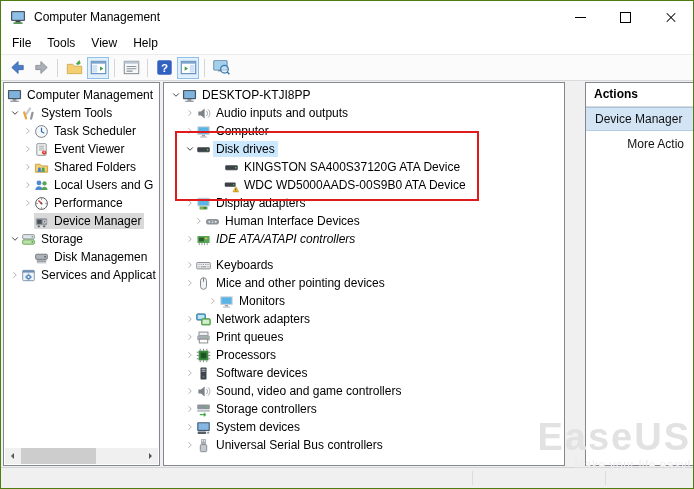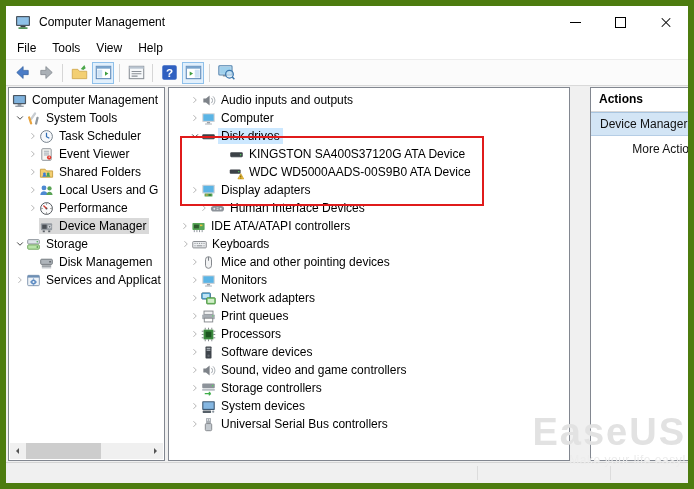--- a/index.html
+++ b/index.html
@@ -1,16 +1,16 @@
 <!DOCTYPE html>
 <html style="--sel-blue: #cce8ff; --sel-gray: #d9d9d9; --red: #e01b1b; --act-hl: #d3e5f5;"><head>
 <meta charset="utf-8">
 <style>
   html,body{margin:0;padding:0;background:#e8e8e8;font-family:"Liberation Sans",sans-serif;}
-  .win{position:relative;width:694px;height:489px;background:#f0f0f0;border:6px solid #4d7c0f;box-sizing:border-box;overflow:hidden;}
+  .win{position:relative;width:694px;height:489px;background:#f0f0f0;border:1px solid #4d7c0f;box-sizing:border-box;overflow:hidden;}
   
   .titlebar{position:absolute;left:0;top:0;right:0;height:32px;background:#fff;display:flex;align-items:center;}
   .app-icon{margin-left:9px;width:16px;height:16px;display:flex;}
   .title{margin-left:8px;font-size:12px;color:#000;}
   .caption-btns{margin-left:auto;display:flex;height:100%;}
   .cap{width:45px;height:100%;display:flex;align-items:center;justify-content:center;}
   .glyph-min{width:11px;height:1px;background:#000;display:block;}
   .glyph-max{width:9px;height:9px;border:1px solid #000;display:block;}
   .glyph-x{position:relative;width:12px;height:12px;display:block;}
   .glyph-x::before,.glyph-x::after{content:"";position:absolute;left:0;top:5.5px;width:12px;height:1px;background:#000;}
@@ -368,20 +368,38 @@
         <span class="sarrow left"></span>
         <span class="strack">
             <span class="sthumb"></span>
           </span>
         <span class="sarrow right"></span>
       </div>
     </div>
 
     <div class="panel middle">
       <div class="tree">
+          <div class="tree-row" style="padding-left: 5px;">
+            <span class="chev">
+              <svg viewBox="0 0 16 16" width="10" height="10" xmlns="http://www.w3.org/2000/svg">
+                <path d="M3.5 5.5L8 10l4.5-4.5" fill="none" stroke="#2b2b2b" stroke-width="1.4"></path>
+              </svg>
+            </span>
+            <span class="grp">
+              <span class="ticon">
+                <svg viewBox="0 0 16 16" width="15" height="15" xmlns="http://www.w3.org/2000/svg">
+                  <rect x="1" y="2" width="14" height="10" rx="1" fill="#4a5560"></rect>
+                  <rect x="2.3" y="3.3" width="11.4" height="7.4" fill="#7fb2dd"></rect>
+                  <rect x="6" y="12" width="4" height="1.5" fill="#6b7480"></rect>
+                  <rect x="3.5" y="13.5" width="9" height="1.3" fill="#8a929c"></rect>
+                </svg>
+              </span>
+              <span class="tlabel">DESKTOP-KTJI8PP</span>
+            </span>
+          </div>
           <div class="tree-row" style="padding-left: 19px;">
             <span class="chev">
               <svg viewBox="0 0 16 16" width="10" height="10" xmlns="http://www.w3.org/2000/svg">
                 <path d="M5.5 3.5L10 8l-4.5 4.5" fill="none" stroke="#9b9b9b" stroke-width="1.2"></path>
               </svg>
             </span>
             <span class="grp">
               <span class="ticon">
                 <svg viewBox="0 0 16 16" width="15" height="15" xmlns="http://www.w3.org/2000/svg">
                   <path d="M2.5 5.8h2.8L9.2 2.6v10.8L5.3 10.2H2.5z" fill="#7d8288"></path>
@@ -485,39 +503,39 @@
                   <rect x="1" y="5.2" width="14" height="6" rx="3" fill="#8d939a"></rect>
                   <circle cx="4.6" cy="8.2" r="1.1" fill="#e3e7ea"></circle>
                   <circle cx="11.4" cy="8.2" r="1.1" fill="#e3e7ea"></circle>
                   <rect x="7" y="7" width="2" height="0.8" fill="#e3e7ea"></rect>
                   <rect x="7" y="8.7" width="2" height="0.8" fill="#e3e7ea"></rect>
                 </svg>
               </span>
               <span class="tlabel">Human Interface Devices</span>
             </span>
           </div>
-          <div class="tree-row" style="padding-left: 9px;">
+          <div class="tree-row" style="padding-left: 19px; font-style: italic;">
             <span class="chev">
               <svg viewBox="0 0 16 16" width="10" height="10" xmlns="http://www.w3.org/2000/svg">
                 <path d="M5.5 3.5L10 8l-4.5 4.5" fill="none" stroke="#9b9b9b" stroke-width="1.2"></path>
               </svg>
             </span>
             <span class="grp">
               <span class="ticon">
                 <svg viewBox="0 0 16 16" width="15" height="15" xmlns="http://www.w3.org/2000/svg">
                   <rect x="1.5" y="4.2" width="13" height="7.6" rx="0.8" fill="#57a657"></rect>
                   <rect x="3.2" y="6" width="5.2" height="4" fill="#2c5c2c"></rect>
                   <rect x="9.6" y="6" width="2.6" height="1.6" fill="#e8c13d"></rect>
                   <path d="M3.5 11.8v2.2M6.3 11.8v2.2M9.1 11.8v2.2M11.9 11.8v2.2" stroke="#8a9097" stroke-width="1"></path>
                 </svg>
               </span>
               <span class="tlabel">IDE ATA/ATAPI controllers</span>
             </span>
           </div>
-          <div class="tree-row" style="padding-left: 10px;">
+          <div class="tree-row" style="padding-left: 19px; margin-top: 8px;">
             <span class="chev">
               <svg viewBox="0 0 16 16" width="10" height="10" xmlns="http://www.w3.org/2000/svg">
                 <path d="M5.5 3.5L10 8l-4.5 4.5" fill="none" stroke="#9b9b9b" stroke-width="1.2"></path>
               </svg>
             </span>
             <span class="grp">
               <span class="ticon">
                 <svg viewBox="0 0 16 16" width="15" height="15" xmlns="http://www.w3.org/2000/svg">
                   <rect x="0.8" y="4.8" width="14.4" height="6.8" rx="0.8" fill="#eef0f2" stroke="#84888c"></rect>
                   <path d="M2.6 6.8h1.2M5 6.8h1.2M7.4 6.8h1.2M9.8 6.8h1.2M12.2 6.8h1.2M2.6 9.4h1.2M5 9.4h6M12.2 9.4h1.2" stroke="#84888c" stroke-width="1"></path>
@@ -536,21 +554,21 @@
               <span class="ticon">
                 <svg viewBox="0 0 16 16" width="15" height="15" xmlns="http://www.w3.org/2000/svg">
                   <rect x="4.8" y="1.8" width="6.4" height="12.4" rx="3.2" fill="#f2f3f4" stroke="#7d8186"></rect>
                   <path d="M8 2v4.2" stroke="#7d8186" stroke-width="1"></path>
                   <rect x="7.4" y="3" width="1.2" height="2" rx="0.6" fill="#7d8186"></rect>
                 </svg>
               </span>
               <span class="tlabel">Mice and other pointing devices</span>
             </span>
           </div>
-          <div class="tree-row" style="padding-left: 19px;">
+          <div class="tree-row" style="padding-left: 19px; margin-left: 23px;">
             <span class="chev">
               <svg viewBox="0 0 16 16" width="10" height="10" xmlns="http://www.w3.org/2000/svg">
                 <path d="M5.5 3.5L10 8l-4.5 4.5" fill="none" stroke="#9b9b9b" stroke-width="1.2"></path>
               </svg>
             </span>
             <span class="grp">
               <span class="ticon">
                 <svg viewBox="0 0 16 16" width="15" height="15" xmlns="http://www.w3.org/2000/svg">
                   <rect x="1.3" y="2.3" width="13.4" height="9.4" rx="0.8" fill="#cdd2d7"></rect>
                   <rect x="2.5" y="3.5" width="11" height="7" fill="#5ab4e5"></rect>

